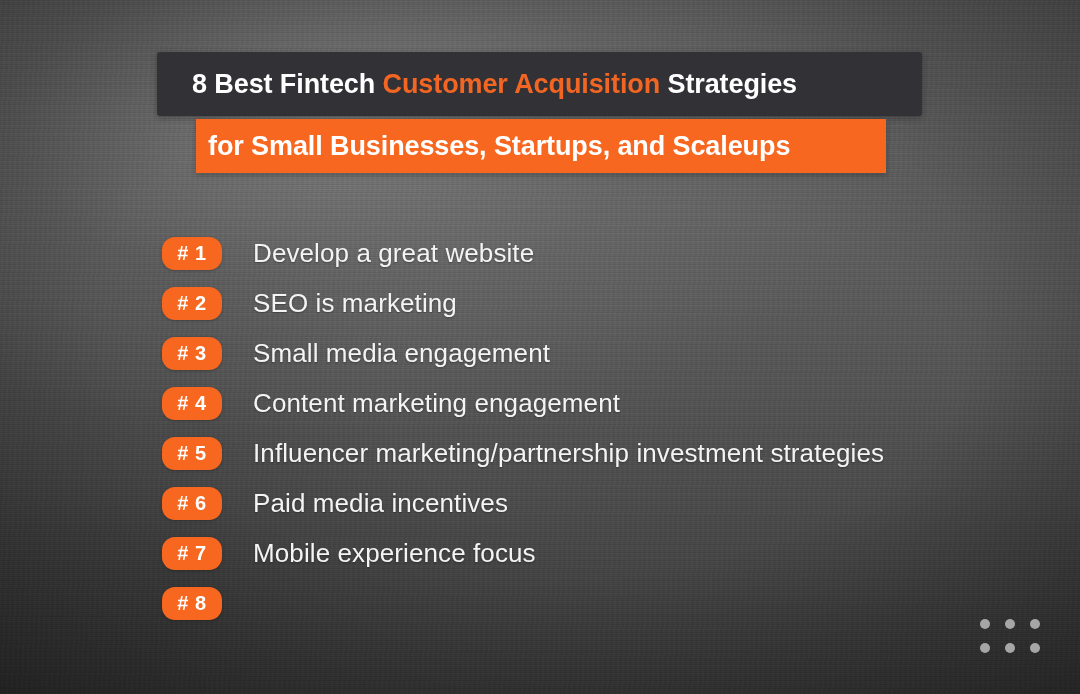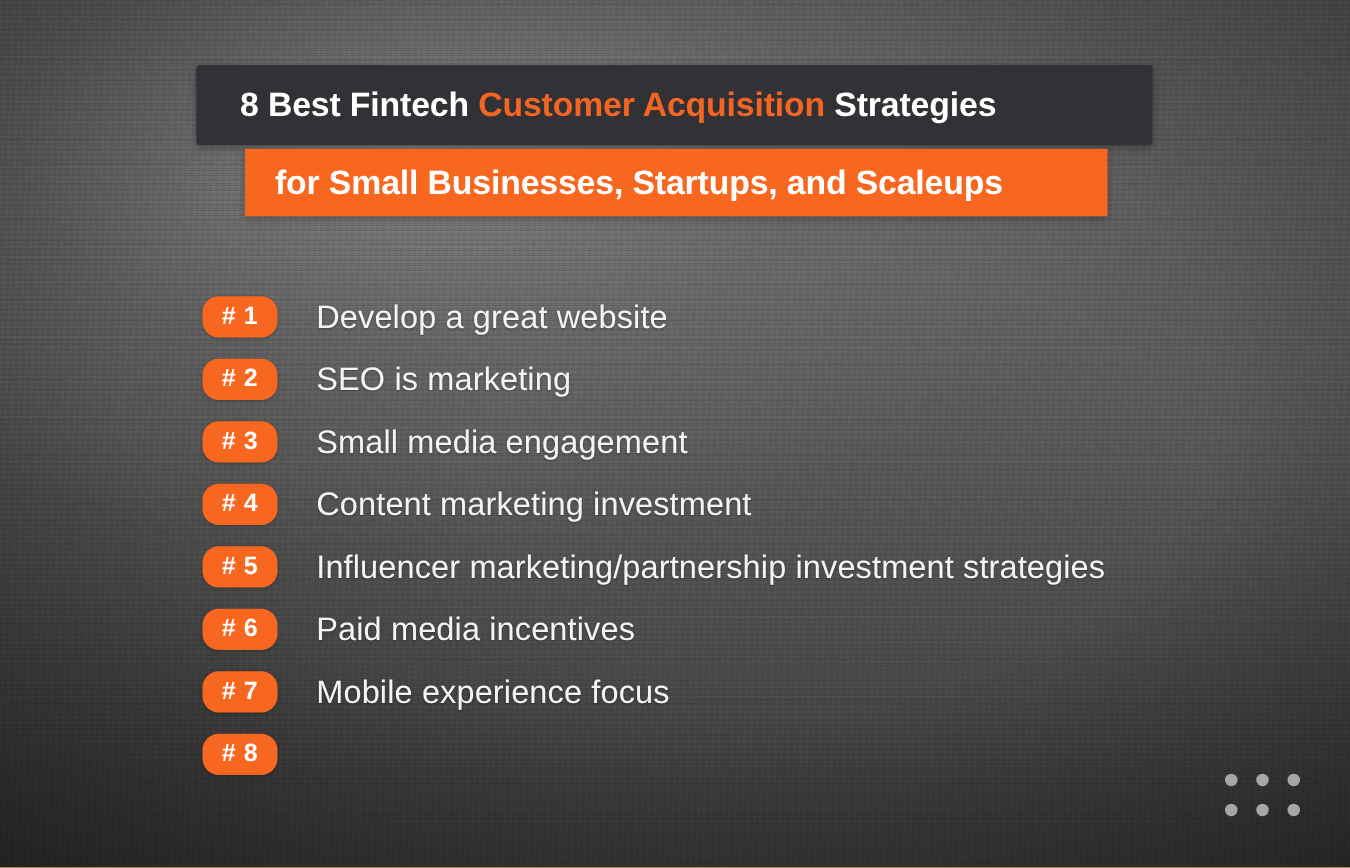--- a/index.html
+++ b/index.html
@@ -9,21 +9,21 @@
     width: 1080px;
     height: 694px;
     overflow: hidden;
     font-family: "Liberation Sans", sans-serif;
   }
 
   .poster {
     position: relative;
     width: 1080px;
     height: 694px;
-    background-color: #a16207;
+    background-color: #1d4ed8;
     overflow: hidden;
     -webkit-font-smoothing: antialiased;
   }
 
   
   .bg-base {
     position: absolute;
     inset: 0;
     background:
       radial-gradient(ellipse 78% 62% at 30% 18%,
@@ -110,21 +110,21 @@
 
   .subtitle-bar {
     position: absolute;
     left: 196px;
     top: 119px;
     width: 690px;
     height: 54px;
     background: #f8671f;
     display: flex;
     align-items: center;
-    padding-left: 24px;
+    padding-left: 12px;
     box-shadow: 0 2px 6px rgba(0,0,0,0.25);
   }
 
   .subtitle-text {
     font-size: 27px;
     font-weight: bold;
     color: #ffffff;
     letter-spacing: -0.1px;
     white-space: nowrap;
     line-height: 1;
@@ -220,21 +220,21 @@
       <div class="item-label">SEO is marketing</div>
     </div>
 
     <div class="list-item">
       <div class="badge"># 3</div>
       <div class="item-label">Small media engagement</div>
     </div>
 
     <div class="list-item">
       <div class="badge"># 4</div>
-      <div class="item-label">Content marketing investment</div>
+      <div class="item-label">Content marketing engagement</div>
     </div>
 
     <div class="list-item">
       <div class="badge"># 5</div>
       <div class="item-label">Influencer marketing/partnership investment strategies</div>
     </div>
 
     <div class="list-item">
       <div class="badge"># 6</div>
       <div class="item-label">Paid media incentives</div>

